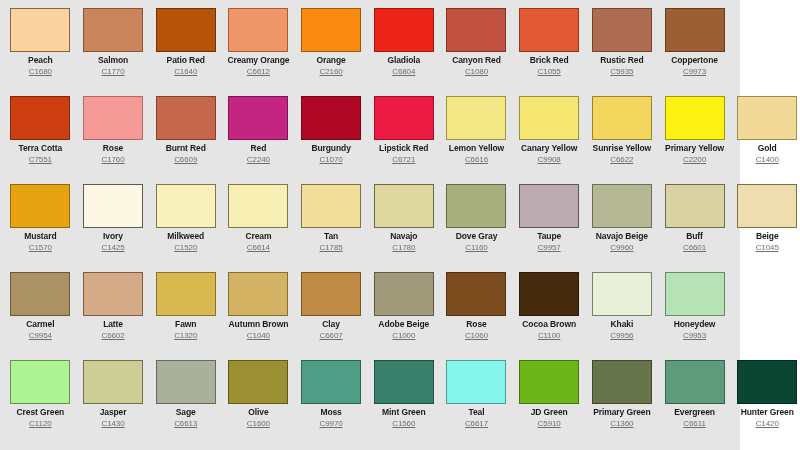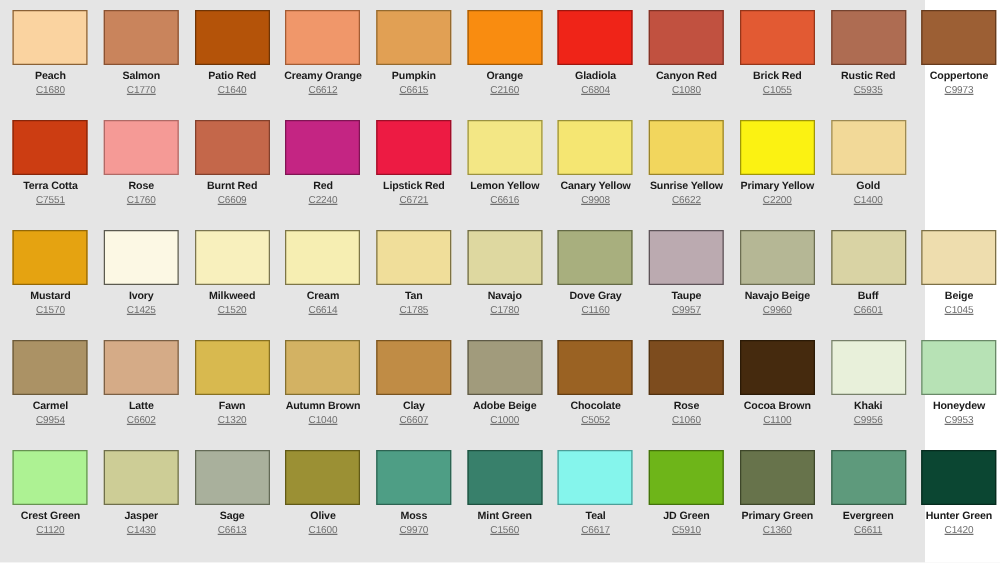--- a/index.html
+++ b/index.html
@@ -92,25 +92,20 @@
         <div class="swatch-chip" style="background-color: rgb(180, 83, 9); border-color: rgb(111, 52, 5);"></div>
         <div class="swatch-name">Patio Red</div>
         <div class="swatch-code">C1640</div>
       </div>
       <div class="swatch-cell">
         <div class="swatch-chip" style="background-color: rgb(240, 151, 106); border-color: rgb(163, 92, 52);"></div>
         <div class="swatch-name">Creamy Orange</div>
         <div class="swatch-code">C6612</div>
       </div>
       <div class="swatch-cell">
-        <div class="swatch-chip" style="background-color: rgb(225, 160, 84); border-color: rgb(148, 106, 47);"></div>
-        <div class="swatch-name">Pumpkin</div>
-        <div class="swatch-code">C6615</div>
-      </div>
-      <div class="swatch-cell">
         <div class="swatch-chip" style="background-color: rgb(249, 140, 16); border-color: rgb(163, 90, 6);"></div>
         <div class="swatch-name">Orange</div>
         <div class="swatch-code">C2160</div>
       </div>
       <div class="swatch-cell">
         <div class="swatch-chip" style="background-color: rgb(239, 36, 24); border-color: rgb(158, 22, 14);"></div>
         <div class="swatch-name">Gladiola</div>
         <div class="swatch-code">C6804</div>
       </div>
       <div class="swatch-cell">
@@ -149,20 +144,25 @@
         <div class="swatch-chip" style="background-color: rgb(196, 103, 74); border-color: rgb(130, 64, 44);"></div>
         <div class="swatch-name">Burnt Red</div>
         <div class="swatch-code">C6609</div>
       </div>
       <div class="swatch-cell">
         <div class="swatch-chip" style="background-color: rgb(196, 37, 131); border-color: rgb(128, 21, 83);"></div>
         <div class="swatch-name">Red</div>
         <div class="swatch-code">C2240</div>
       </div>
       <div class="swatch-cell">
+        <div class="swatch-chip" style="background-color: rgb(176, 7, 39); border-color: rgb(116, 4, 23);"></div>
+        <div class="swatch-name">Burgundy</div>
+        <div class="swatch-code">C1070</div>
+      </div>
+      <div class="swatch-cell">
         <div class="swatch-chip" style="background-color: rgb(237, 27, 67); border-color: rgb(156, 15, 40);"></div>
         <div class="swatch-name">Lipstick Red</div>
         <div class="swatch-code">C6721</div>
       </div>
       <div class="swatch-cell">
         <div class="swatch-chip" style="background-color: rgb(243, 231, 133); border-color: rgb(155, 146, 66);"></div>
         <div class="swatch-name">Lemon Yellow</div>
         <div class="swatch-code">C6616</div>
       </div>
       <div class="swatch-cell">
@@ -268,25 +268,20 @@
         <div class="swatch-chip" style="background-color: rgb(192, 140, 69); border-color: rgb(121, 84, 32);"></div>
         <div class="swatch-name">Clay</div>
         <div class="swatch-code">C6607</div>
       </div>
       <div class="swatch-cell">
         <div class="swatch-chip" style="background-color: rgb(161, 155, 124); border-color: rgb(94, 90, 70);"></div>
         <div class="swatch-name">Adobe Beige</div>
         <div class="swatch-code">C1000</div>
       </div>
       <div class="swatch-cell">
-        <div class="swatch-chip" style="background-color: rgb(154, 98, 35); border-color: rgb(99, 61, 18);"></div>
-        <div class="swatch-name">Chocolate</div>
-        <div class="swatch-code">C5052</div>
-      </div>
-      <div class="swatch-cell">
         <div class="swatch-chip" style="background-color: rgb(125, 76, 30); border-color: rgb(80, 48, 15);"></div>
         <div class="swatch-name">Rose</div>
         <div class="swatch-code">C1060</div>
       </div>
       <div class="swatch-cell">
         <div class="swatch-chip" style="background-color: rgb(69, 42, 14); border-color: rgb(43, 26, 6);"></div>
         <div class="swatch-name">Cocoa Brown</div>
         <div class="swatch-code">C1100</div>
       </div>
       <div class="swatch-cell">

